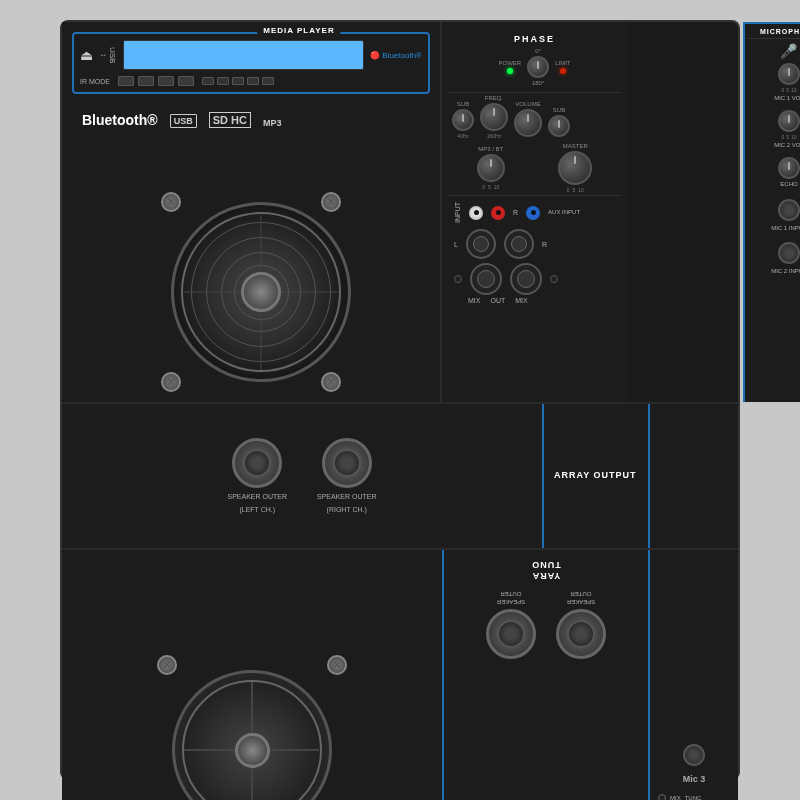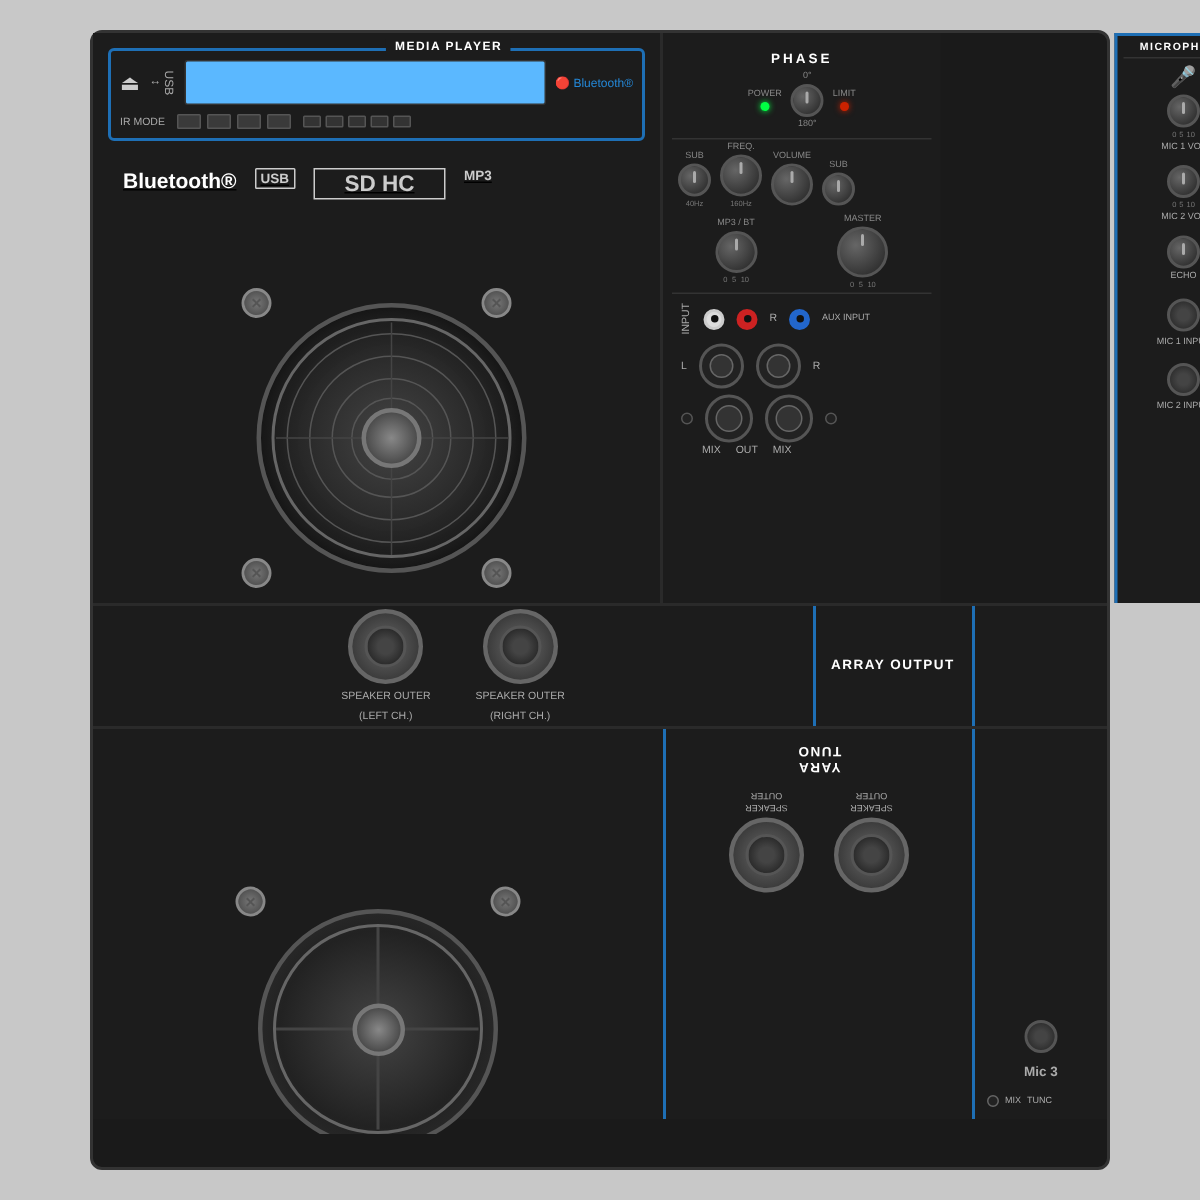--- a/index.html
+++ b/index.html
@@ -99,44 +99,43 @@
     .ctrl-btn {
       width: 16px;
       height: 10px;
       background: #3a3a3a;
       border-radius: 1px;
       border: 1px solid #555;
     }
 
     .logos-row {
       display: flex;
-      align-items: flex-start;
+      align-items: flex-end;
       gap: 12px;
       padding: 8px 10px;
-      text-decoration: underline;
     }
     .bt-logo {
       color: #fff;
       font-size: 14px;
       font-weight: bold;
     }
     .usb-logo {
       color: #ccc;
       font-size: 9px;
       font-weight: bold;
       border: 1px solid #ccc;
       padding: 1px 3px;
       border-radius: 1px;
     }
     .sd-logo {
       color: #ccc;
-      font-size: 15px;
+      font-size: 11px;
       font-weight: bold;
       border: 1px solid #ccc;
-      padding: 1px 20px;
+      padding: 1px 3px;
     }
     .mp3-logo {
       color: #ccc;
       font-size: 9px;
       font-weight: bold;
     }
 
     
     .fan-area {
       position: absolute;
@@ -339,21 +338,21 @@
       width: 18px;
       height: 18px;
       border-radius: 50%;
       background: #333;
       border: 1px solid #666;
     }
 
     
     .middle-section {
       width: 100%;
-      height: 84px;
+      height: 148px;
       background: #1c1c1c;
       border-top: 2px solid #2a2a2a;
       border-bottom: 2px solid #2a2a2a;
       display: flex;
     }
     .array-left {
       width: 480px;
       display: flex;
       align-items: center;
       justify-content: center;

